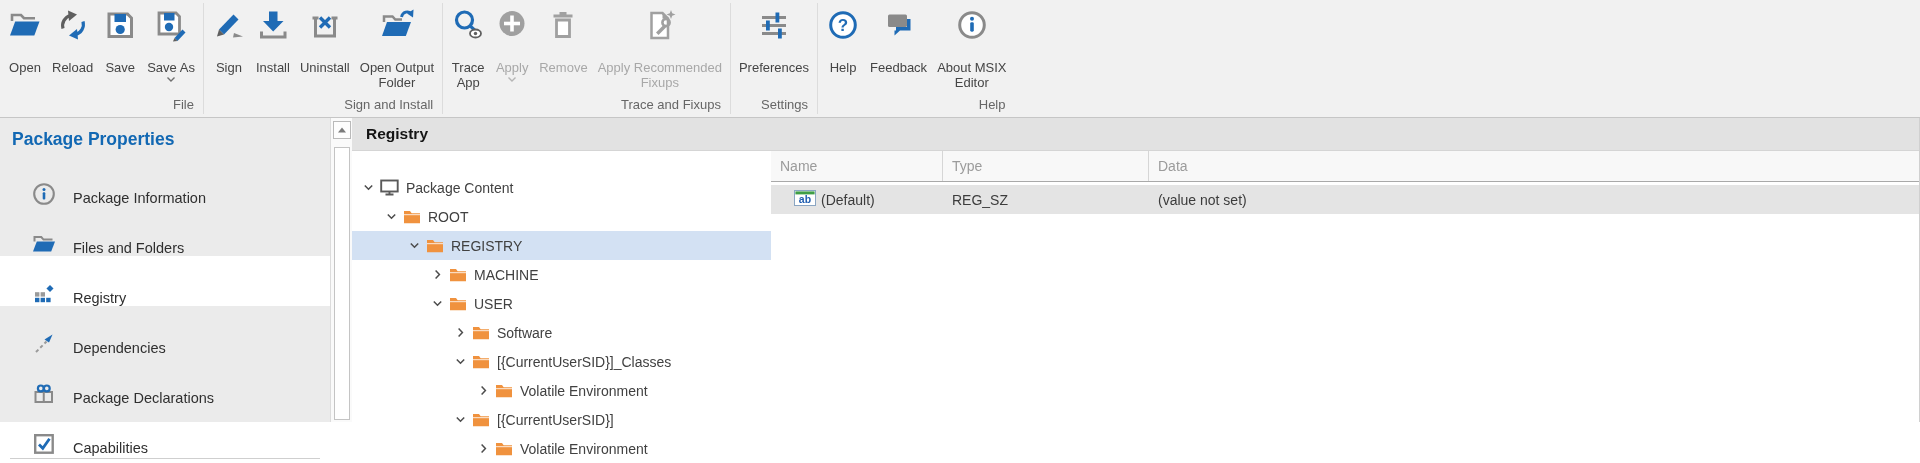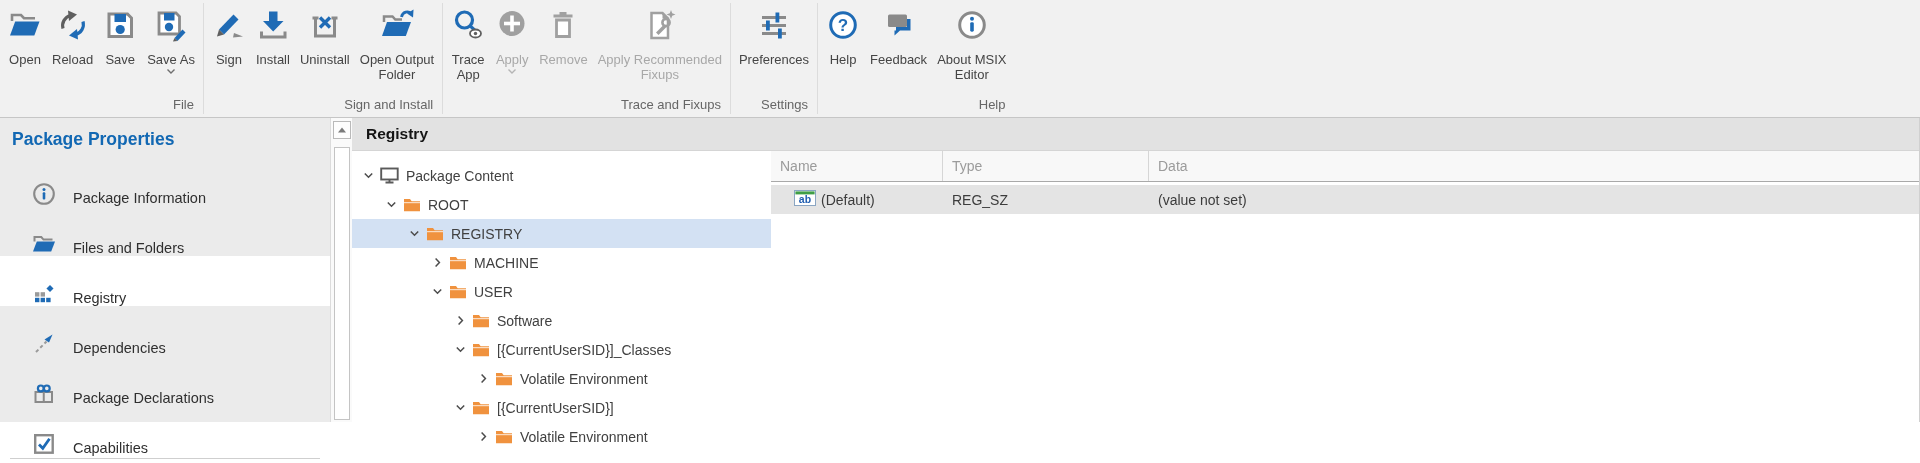--- a/index.html
+++ b/index.html
@@ -7,21 +7,21 @@
     font-family:"Liberation Sans","DejaVu Sans",sans-serif; -webkit-font-smoothing:antialiased; }
 
   
   #ribbon { display:flex; align-items:stretch; height:118px; background:#f1f1f1;
             border-bottom:1px solid #c6c6c6; }
   .rgroup { display:flex; flex-direction:column; padding:2px 3px 0; }
   .rbtns  { display:flex; align-items:flex-start; }
   .rbtn   { display:flex; flex-direction:column; align-items:center; padding:6px 5px 0;
             min-width:42px; cursor:default; }
   .ricon svg { display:block; }
-  .rlabel { font-size:13px; color:#454545; line-height:15px; text-align:center; margin-top:10px; }
+  .rlabel { font-size:13px; color:#454545; line-height:15px; text-align:center; margin-top:18px; }
   .rbtn.disabled .rlabel { color:#a8a8a8; }
   .rchev  { margin-top:1px; line-height:0; }
   .rgroup-label { margin-top:auto; font-size:13px; color:#666; text-align:right; padding:2px 6px 5px; white-space:nowrap; }
   .rsep   { width:1px; background:#dcdcdc; margin:3px 0; flex:none; }
 
   
   #content { display:flex; height:304px; }
 
   #sidebar { width:330px; flex:none; background:#ebebeb; }
   #sidebar-title { padding:11px 12px 6px; font-size:17.5px; font-weight:bold; }
@@ -37,21 +37,21 @@
     display:flex; align-items:center; justify-content:center; flex:none; line-height:0; }
   .scroll-thumb { width:16px; flex:1; margin-top:8px; background:#fff; border:1px solid #c4c4c4; }
 
   #main { flex:1; min-width:0; display:flex; flex-direction:column; background:#fff;
           border-right:1px solid #d0d0d0; }
   #main-header { height:33px; flex:none; background:#e2e2e2; display:flex; align-items:center;
                  padding-left:14px; border-bottom:1px solid #d5d5d5; }
   #main-title { font-size:15.5px; font-weight:bold; color:#141414; }
   #main-body { flex:1; display:flex; min-height:0; }
 
-  #tree { width:419px; flex:none; padding-top:10px; }
+  #tree { width:419px; flex:none; padding-top:22px; }
   .tree-row { height:29px; display:flex; align-items:center; font-size:14px; color:#414141; cursor:default; }
   .tree-row.selected { background:#d3e1f3; }
   .tchev { width:17px; flex:none; display:flex; justify-content:center; line-height:0; }
   .ticon { margin:0 7px 0 3px; flex:none; line-height:0; }
 
   #table { flex:1; min-width:0; }
   .thead { display:grid; grid-template-columns:172px 206px 1fr; height:31px; background:#f8f8f8;
            border-bottom:1px solid #a9a9a9; }
   .th { display:flex; align-items:center; padding-left:9px; font-size:14px; color:#9b9b9b;
         border-right:1px solid #d6d6d6; }

